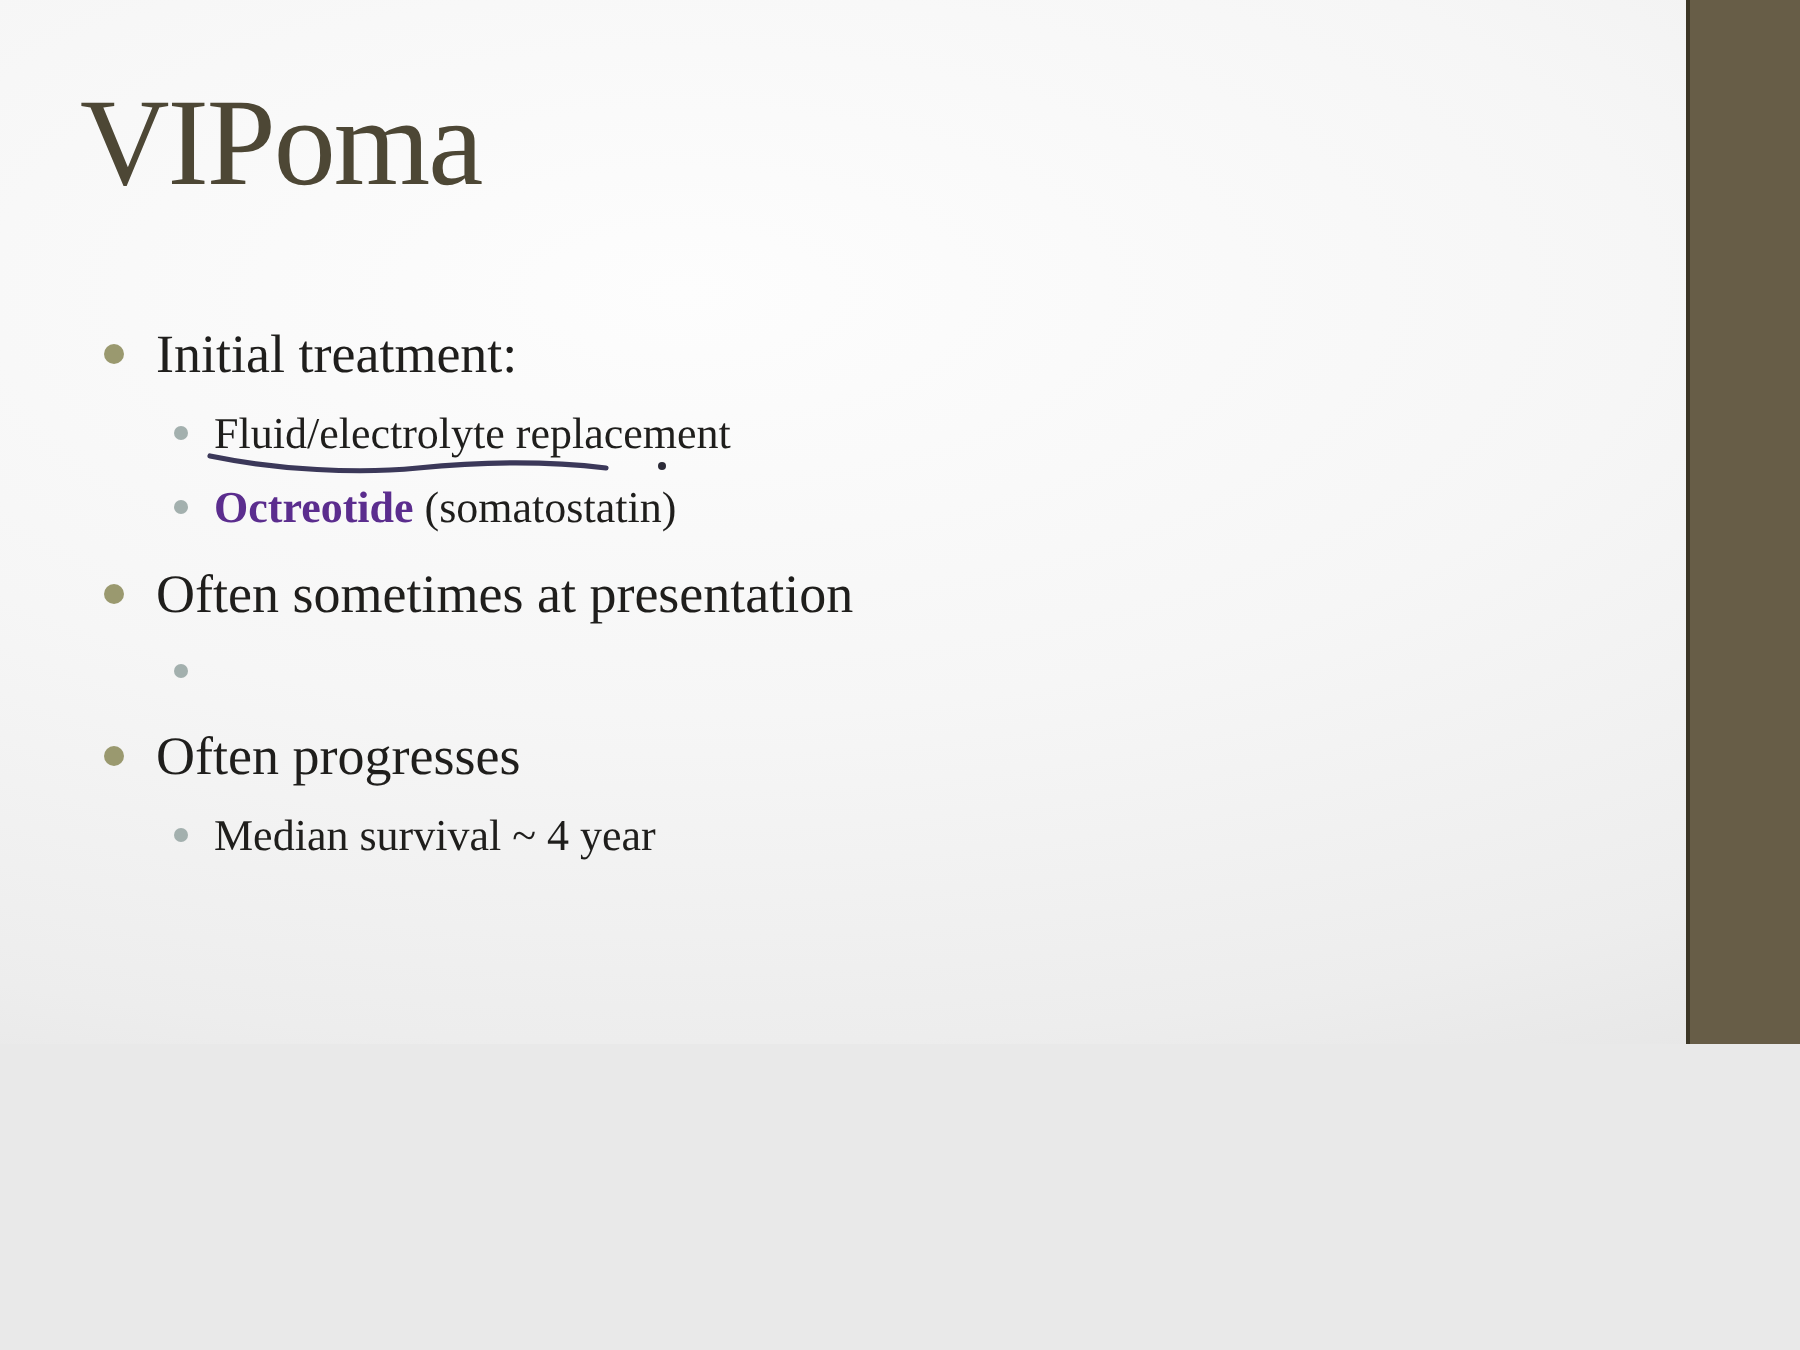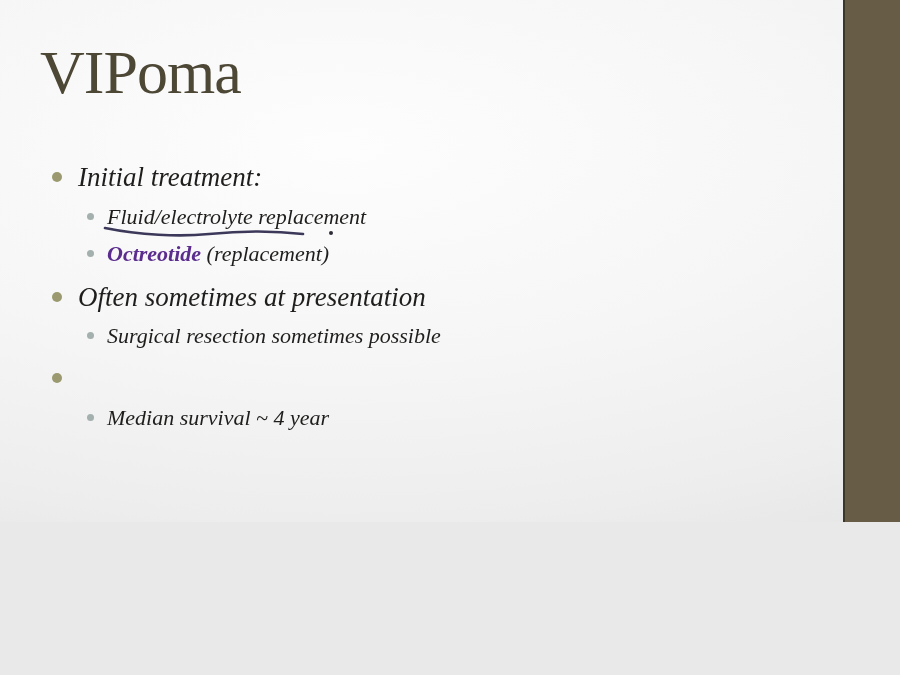--- a/index.html
+++ b/index.html
@@ -13,21 +13,21 @@
     background:radial-gradient(ellipse 120% 90% at 38% 28%, #fdfdfd 0%, #f6f6f6 45%, #ededed 80%, #e4e4e4 100%);
   }
   
   .title{
     position:absolute;left:40px;top:40px;margin:0;
     font-size:62px;font-weight:400;letter-spacing:-1px;line-height:1.05;
     color:#4d4735;
   }
   
   .row{position:absolute;left:0;width:830px;white-space:nowrap;color:#1f1e1c;}
-  .row .txt{display:inline-block;font-style:italic;}
+  .row .txt{display:inline-block;}
   .l1{font-size:27px;line-height:32px;}
   .l1 .txt{margin-left:78px;}
   .l2{font-size:22px;line-height:28px;}
   .l2 .txt{margin-left:107px;}
   .dot{position:absolute;border-radius:50%;}
   .l1 .dot{left:52px;top:11px;width:10px;height:10px;background:#9a996f;}
   .l2 .dot{left:87px;top:10px;width:7px;height:7px;background:#a3b0ae;}
   .strong-purple{font-weight:700;color:#5b2d8e;}
   
   .ink-underline{position:absolute;left:101px;top:222px;width:208px;height:18px;pointer-events:none;}
@@ -57,35 +57,35 @@
     <span class="txt"><span>Fluid/electrolyte</span><span> replacement</span></span>
   </div>
 
   <svg class="ink-underline" viewBox="0 0 208 18">
     <path d="M4,6 C 38,13 78,15 108,12 C 138,9 168,8 202,12" fill="none" stroke="#3b3859" stroke-width="2.6" stroke-linecap="round"></path>
   </svg>
   <span class="ink-dot"></span>
 
   <div class="row l2" style="top:240px">
     <span class="dot"></span>
-    <span class="txt"><span class="strong-purple">Octreotide</span><span> (replacement)</span></span>
+    <span class="txt"><span class="strong-purple">Octreotide</span><span> (somatostatin)</span></span>
   </div>
 
   <div class="row l1" style="top:281px">
     <span class="dot"></span>
     <span class="txt">Often sometimes at presentation</span>
   </div>
 
   <div class="row l2" style="top:322px">
     <span class="dot"></span>
-    <span class="txt">Surgical resection sometimes possible</span>
   </div>
 
   <div class="row l1" style="top:362px">
     <span class="dot"></span>
+    <span class="txt">Often progresses</span>
   </div>
 
   <div class="row l2" style="top:404px">
     <span class="dot"></span>
     <span class="txt">Median survival ~ 4 year</span>
   </div>
 
   <div class="faint-mark"></div>
 
   <div class="band-edge"></div>

